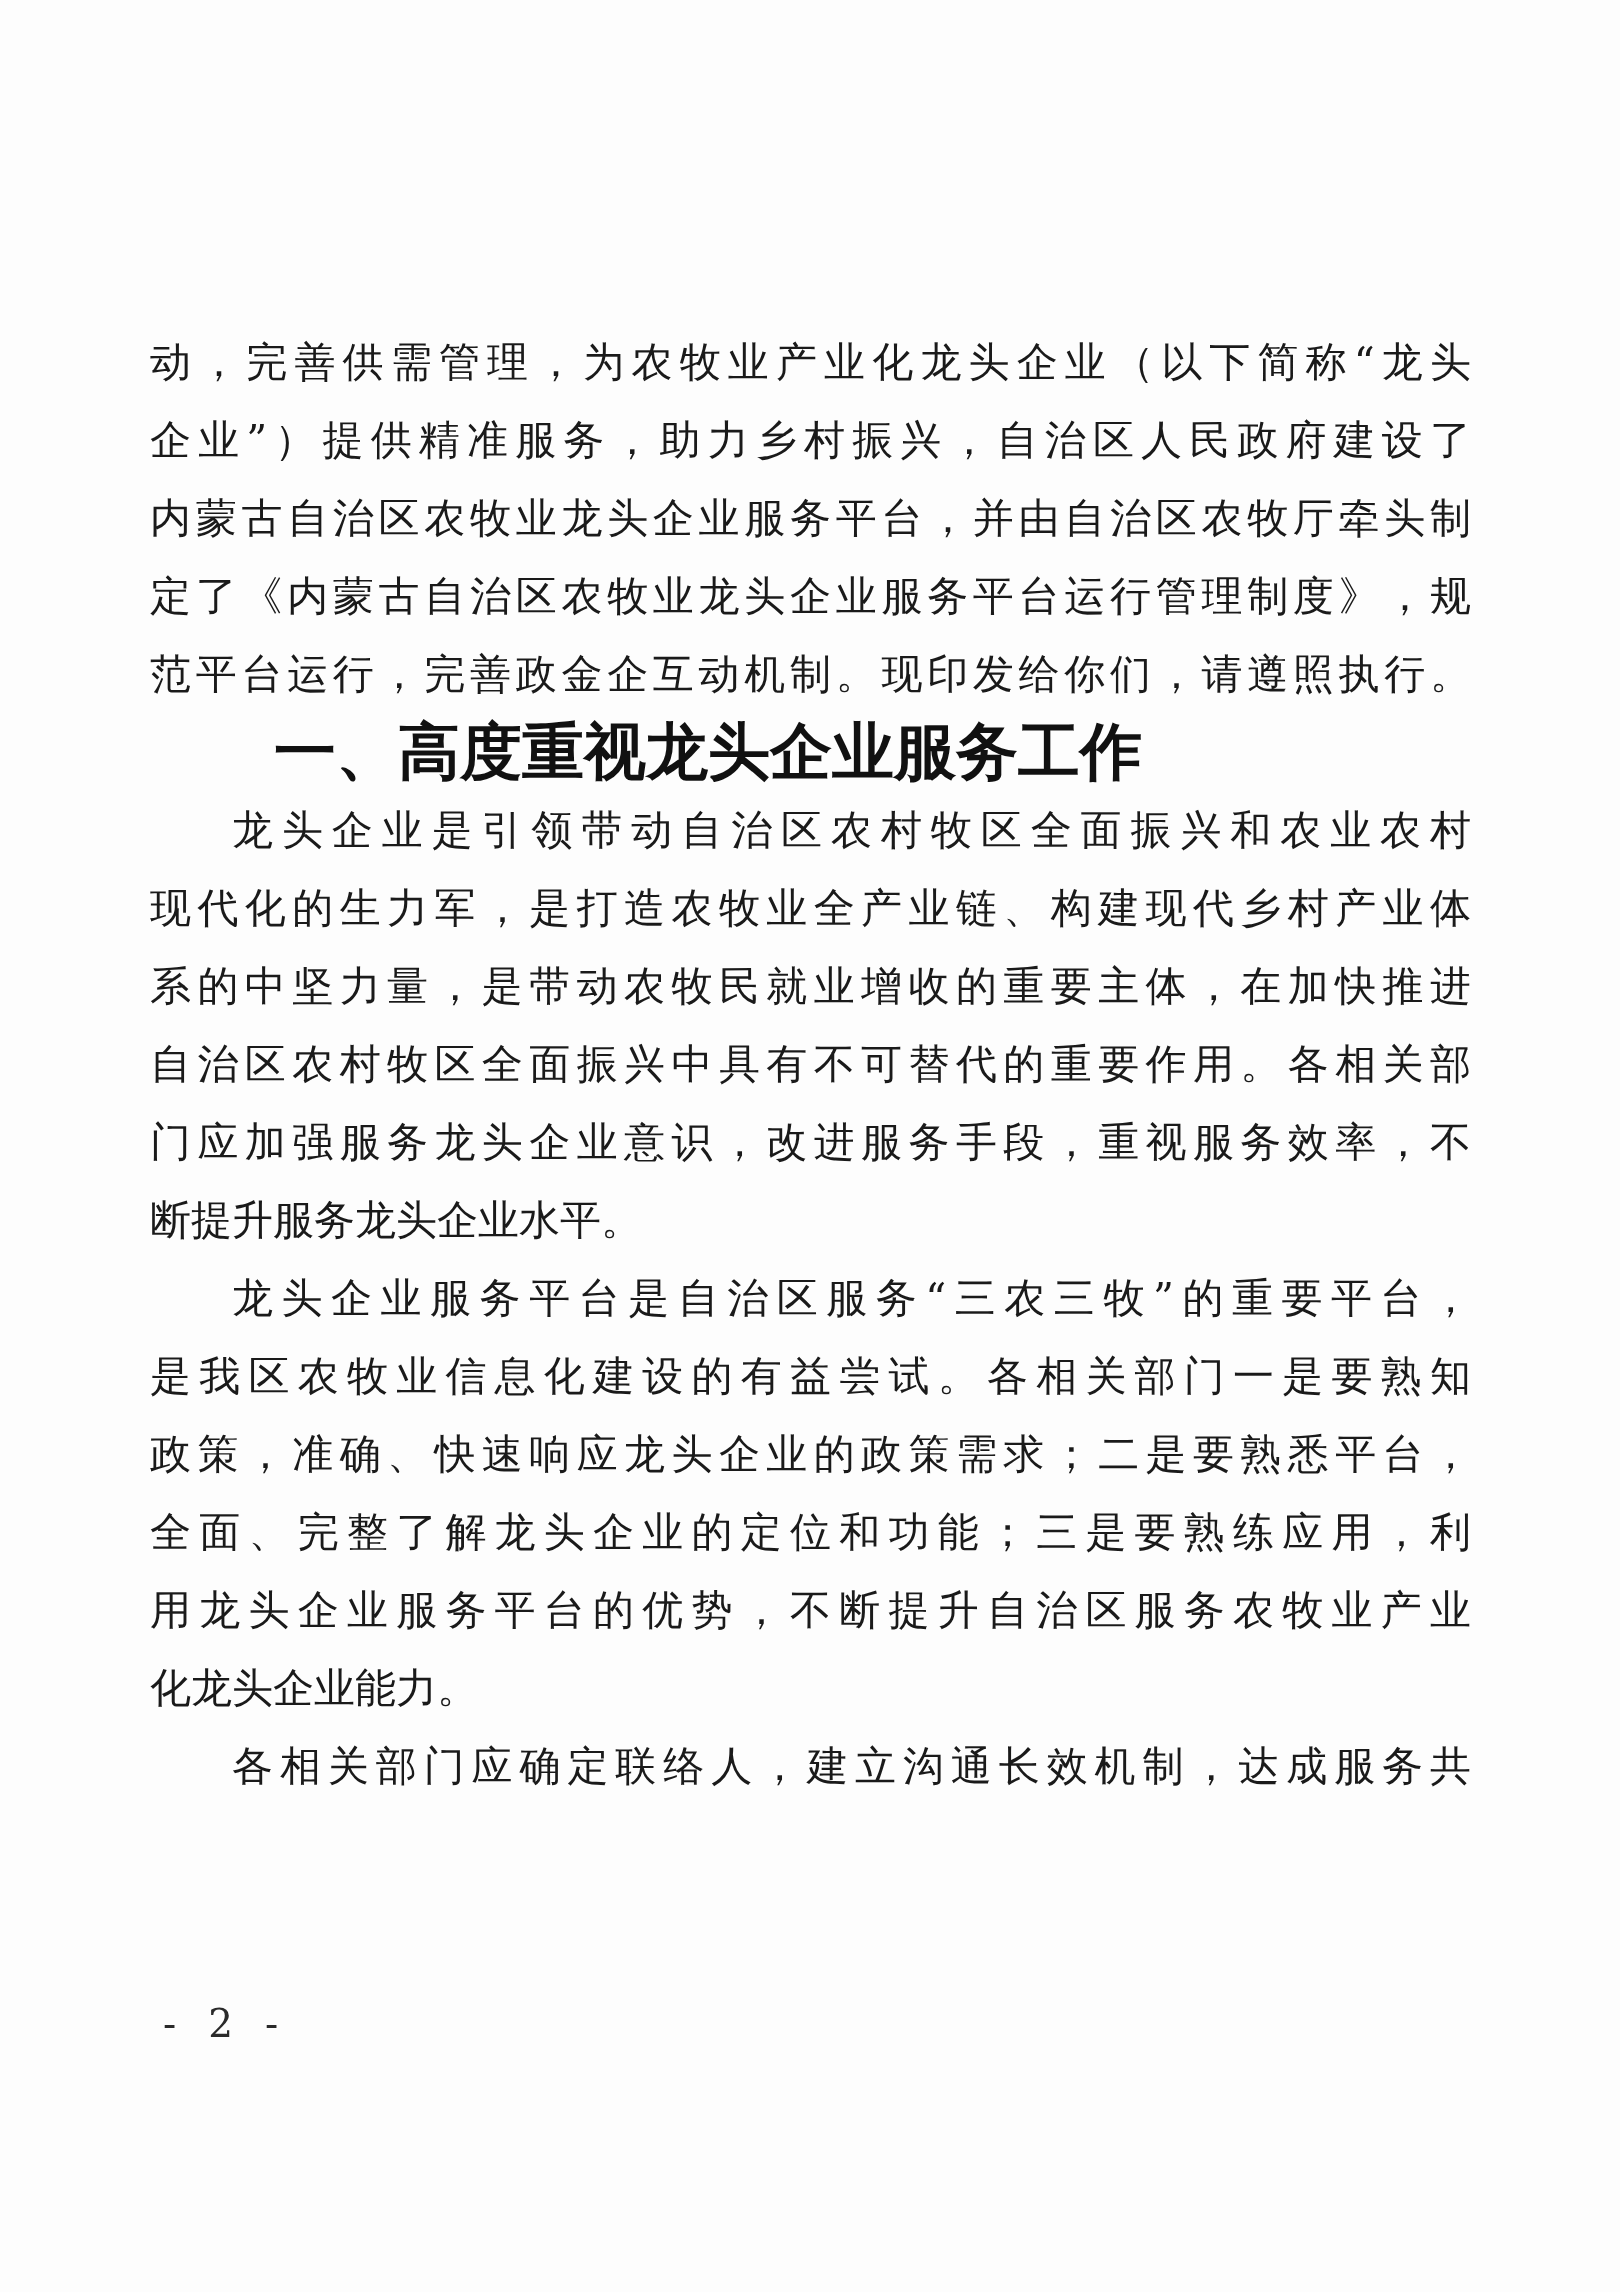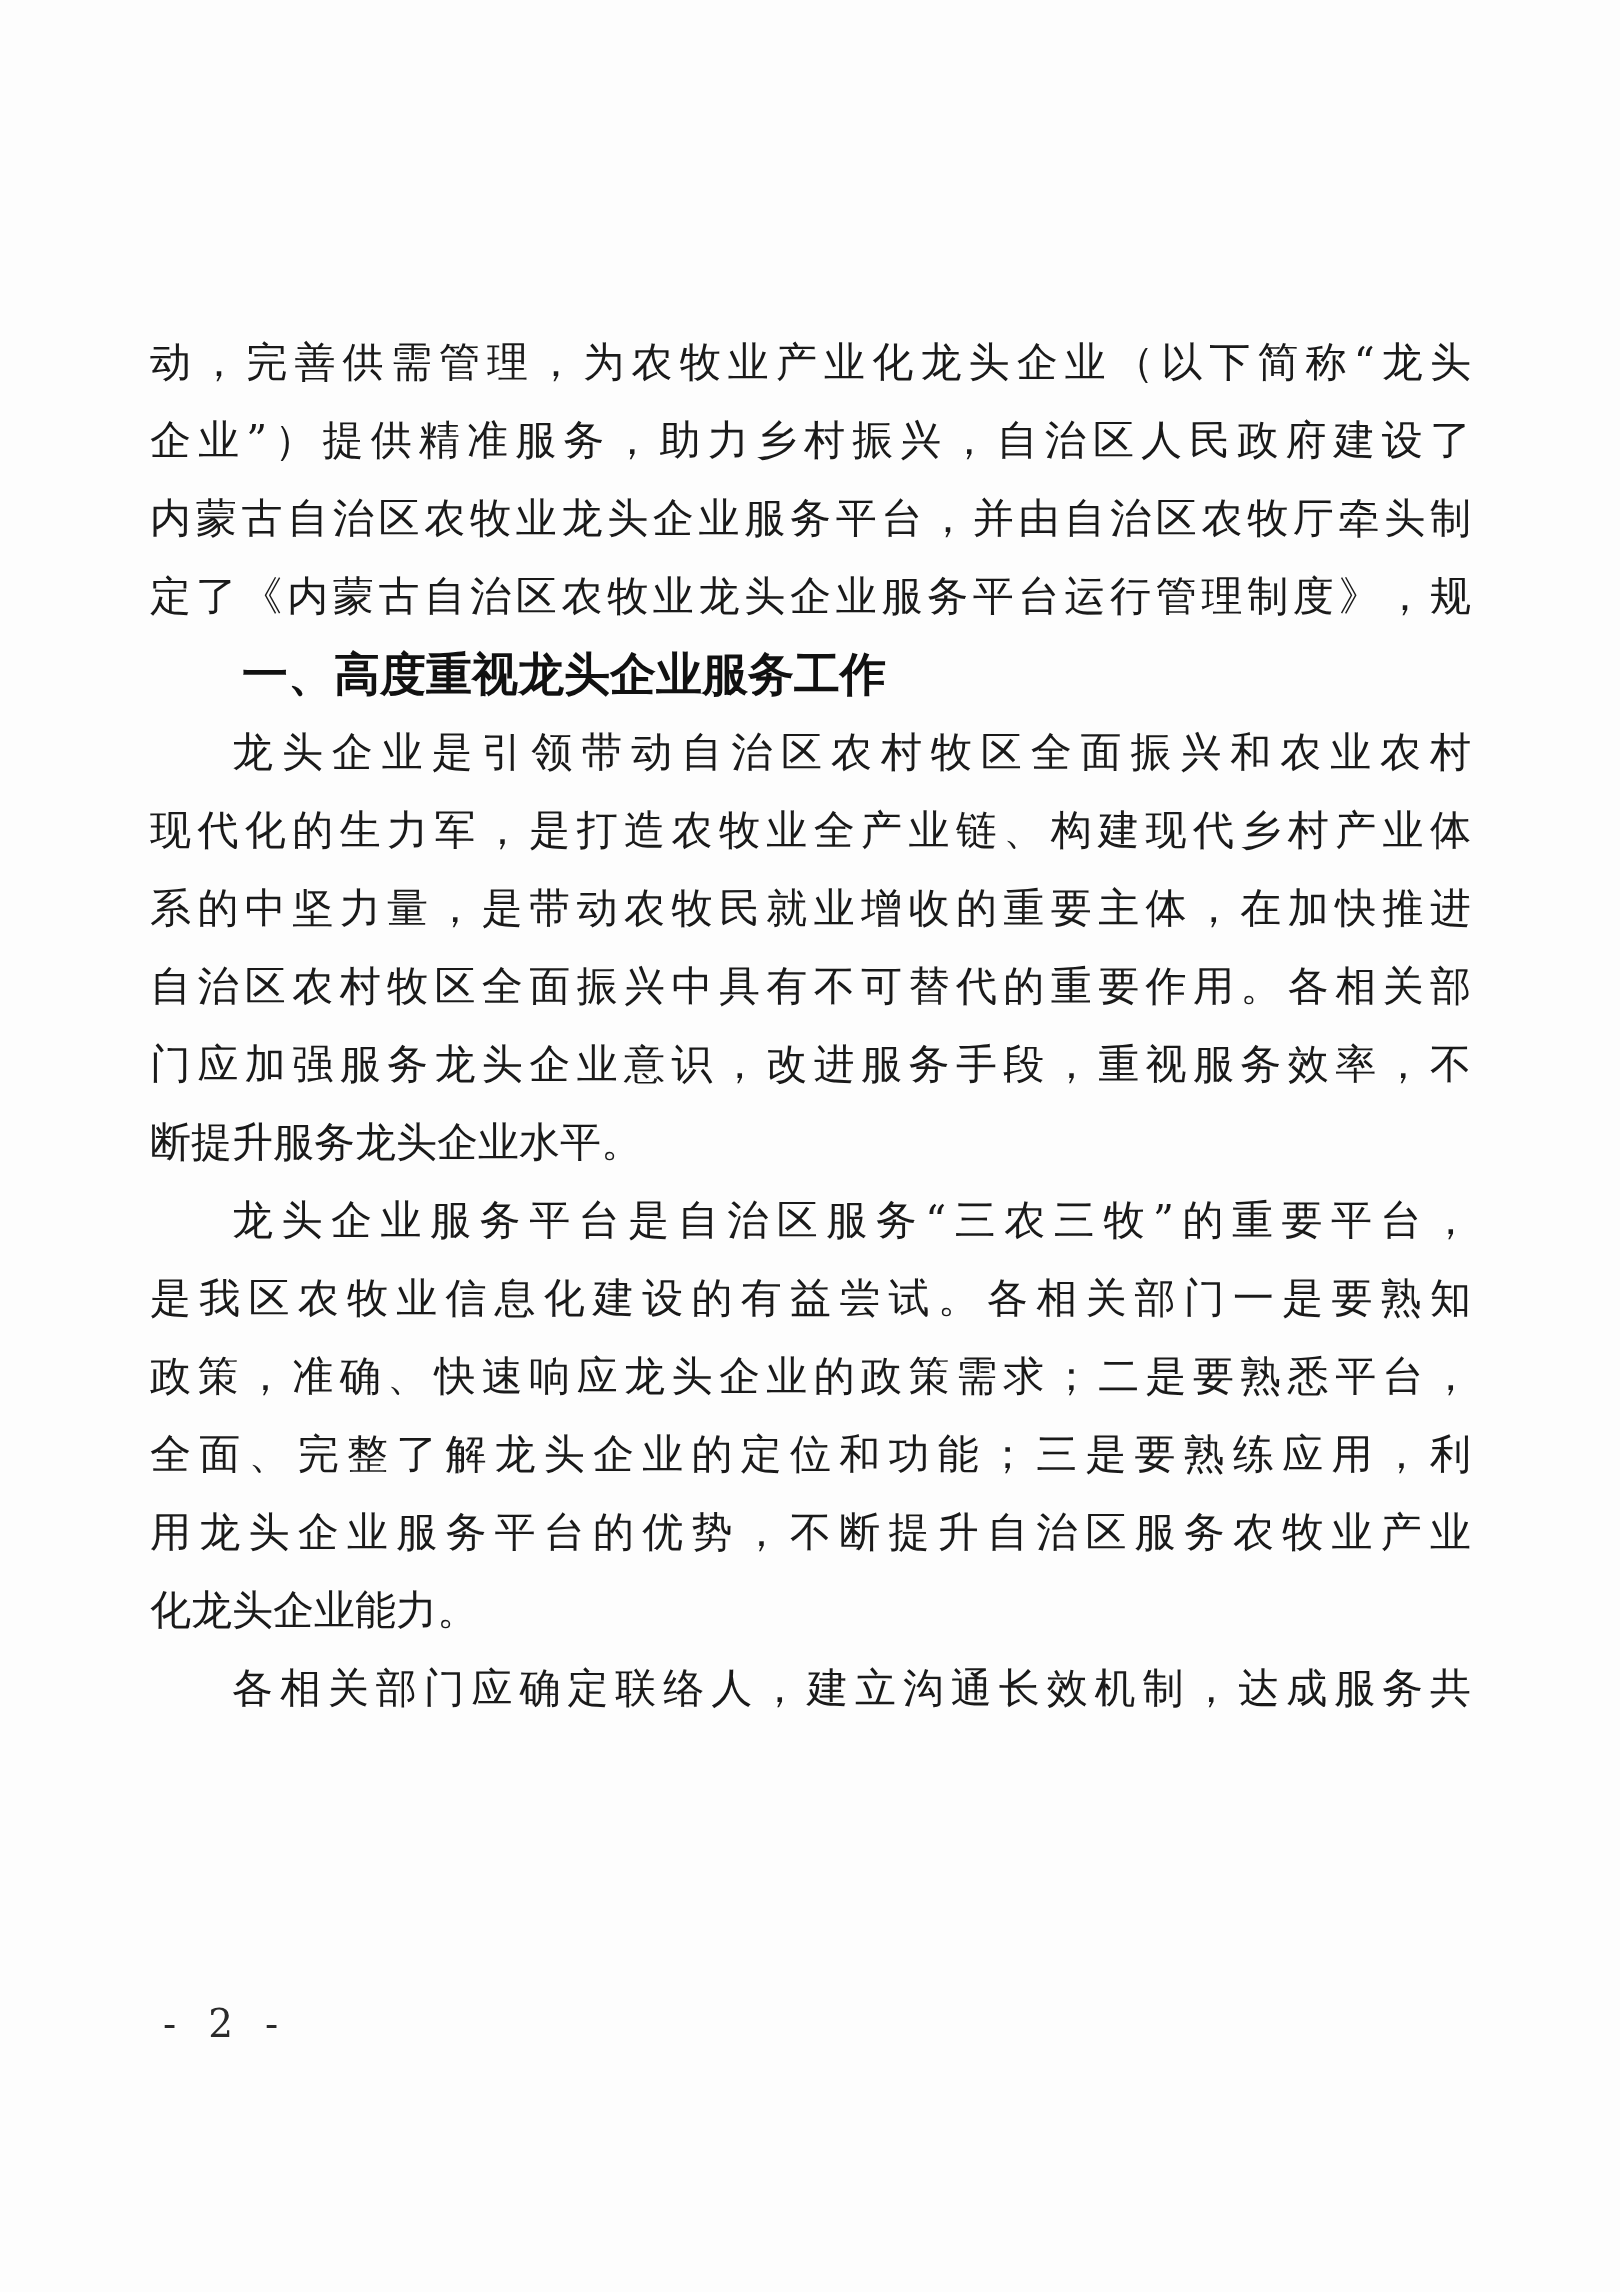--- a/index.html
+++ b/index.html
@@ -29,21 +29,21 @@
     white-space: nowrap;
   }
   .line.short {
     text-align: right;
     text-align-last: left;
   }
   .line.indent { text-indent: 2em; }
   .heading {
     font-family: "DejaVu Sans", sans-serif;
     font-weight: 900;
-    font-size: 46px;
+    font-size: 62px;
     line-height: 78px;
     text-indent: 2em;
     margin: 0;
     color: #111;
   }
   .page-number {
     position: absolute;
     left: 163px;
     top: 1994px;
     font-size: 39px;
@@ -57,20 +57,21 @@
 <body>
 
 <div class="page">
   <div class="content">
 
     <div class="para">
       <div class="line">动，完善供需管理，为农牧业产业化龙头企业（以下简称“龙头</div>
       <div class="line">企业”）提供精准服务，助力乡村振兴，自治区人民政府建设了</div>
       <div class="line">内蒙古自治区农牧业龙头企业服务平台，并由自治区农牧厅牵头制</div>
       <div class="line">定了《内蒙古自治区农牧业龙头企业服务平台运行管理制度》，规</div>
+      <div class="line">范平台运行，完善政金企互动机制。现印发给你们，请遵照执行。</div>
     </div>
 
     <h2 class="heading">一、高度重视龙头企业服务工作</h2>
 
     <div class="para">
       <div class="line indent">龙头企业是引领带动自治区农村牧区全面振兴和农业农村</div>
       <div class="line">现代化的生力军，是打造农牧业全产业链、构建现代乡村产业体</div>
       <div class="line">系的中坚力量，是带动农牧民就业增收的重要主体，在加快推进</div>
       <div class="line">自治区农村牧区全面振兴中具有不可替代的重要作用。各相关部</div>
       <div class="line">门应加强服务龙头企业意识，改进服务手段，重视服务效率，不</div>

